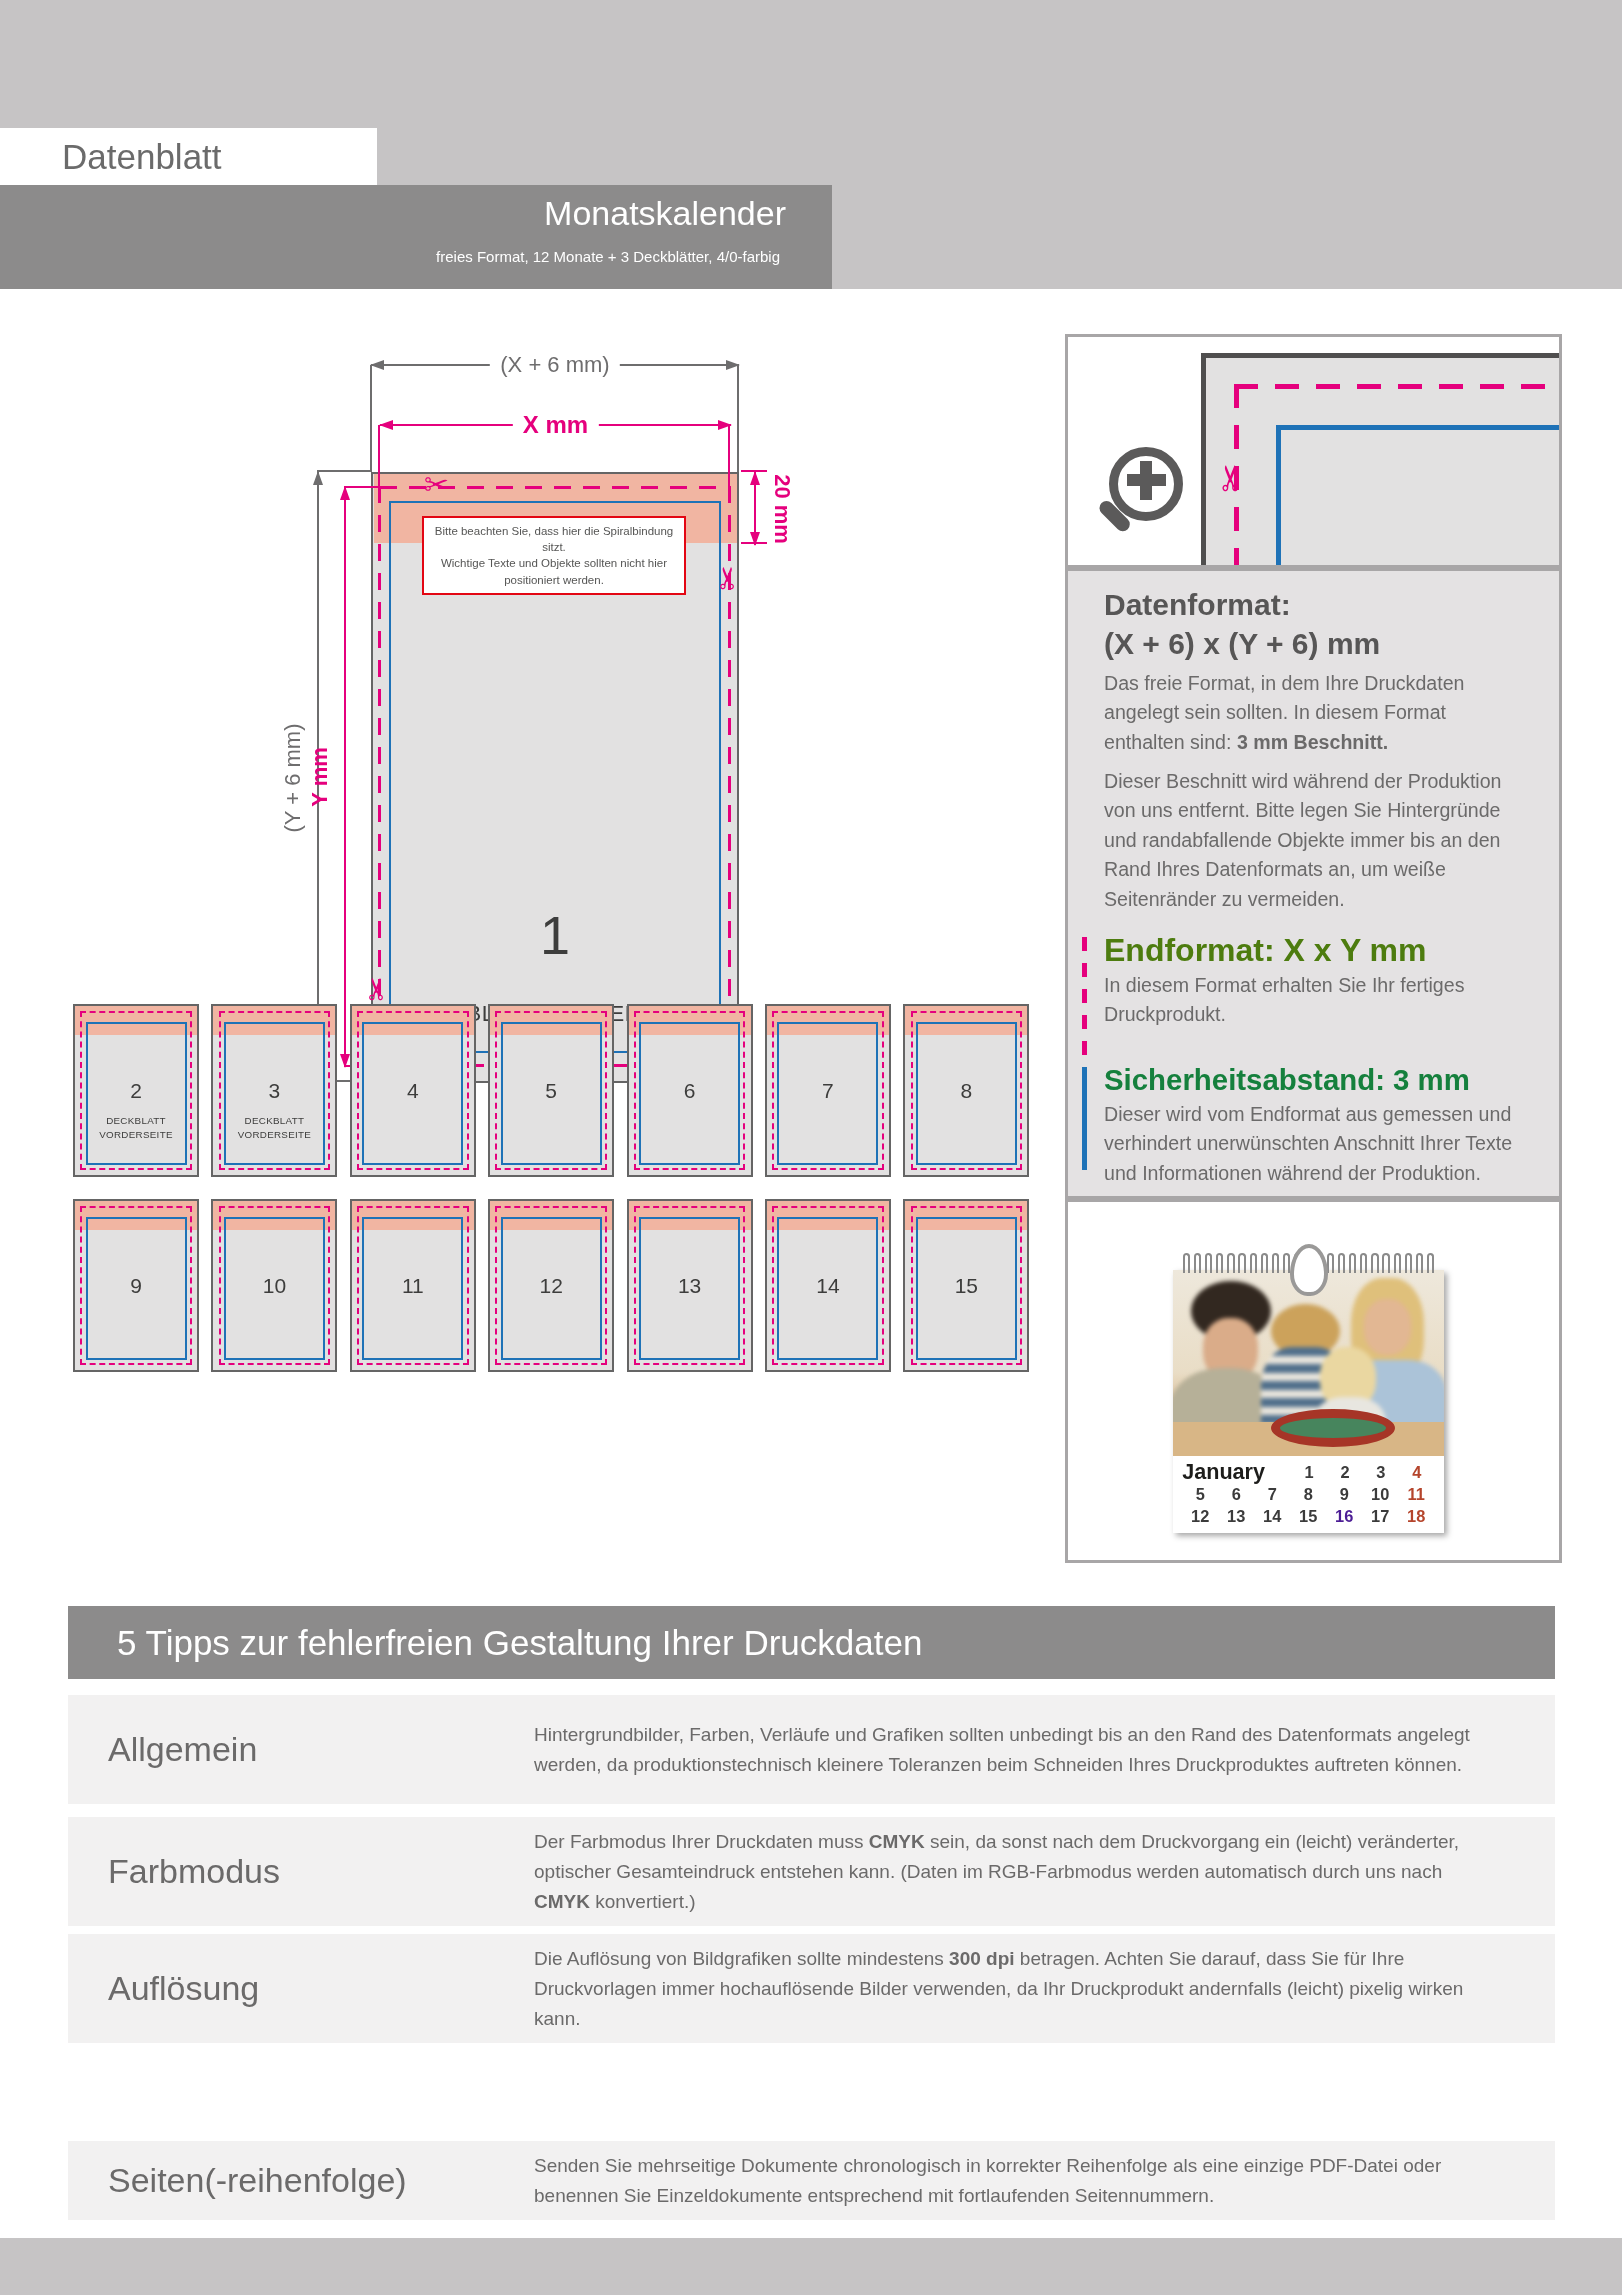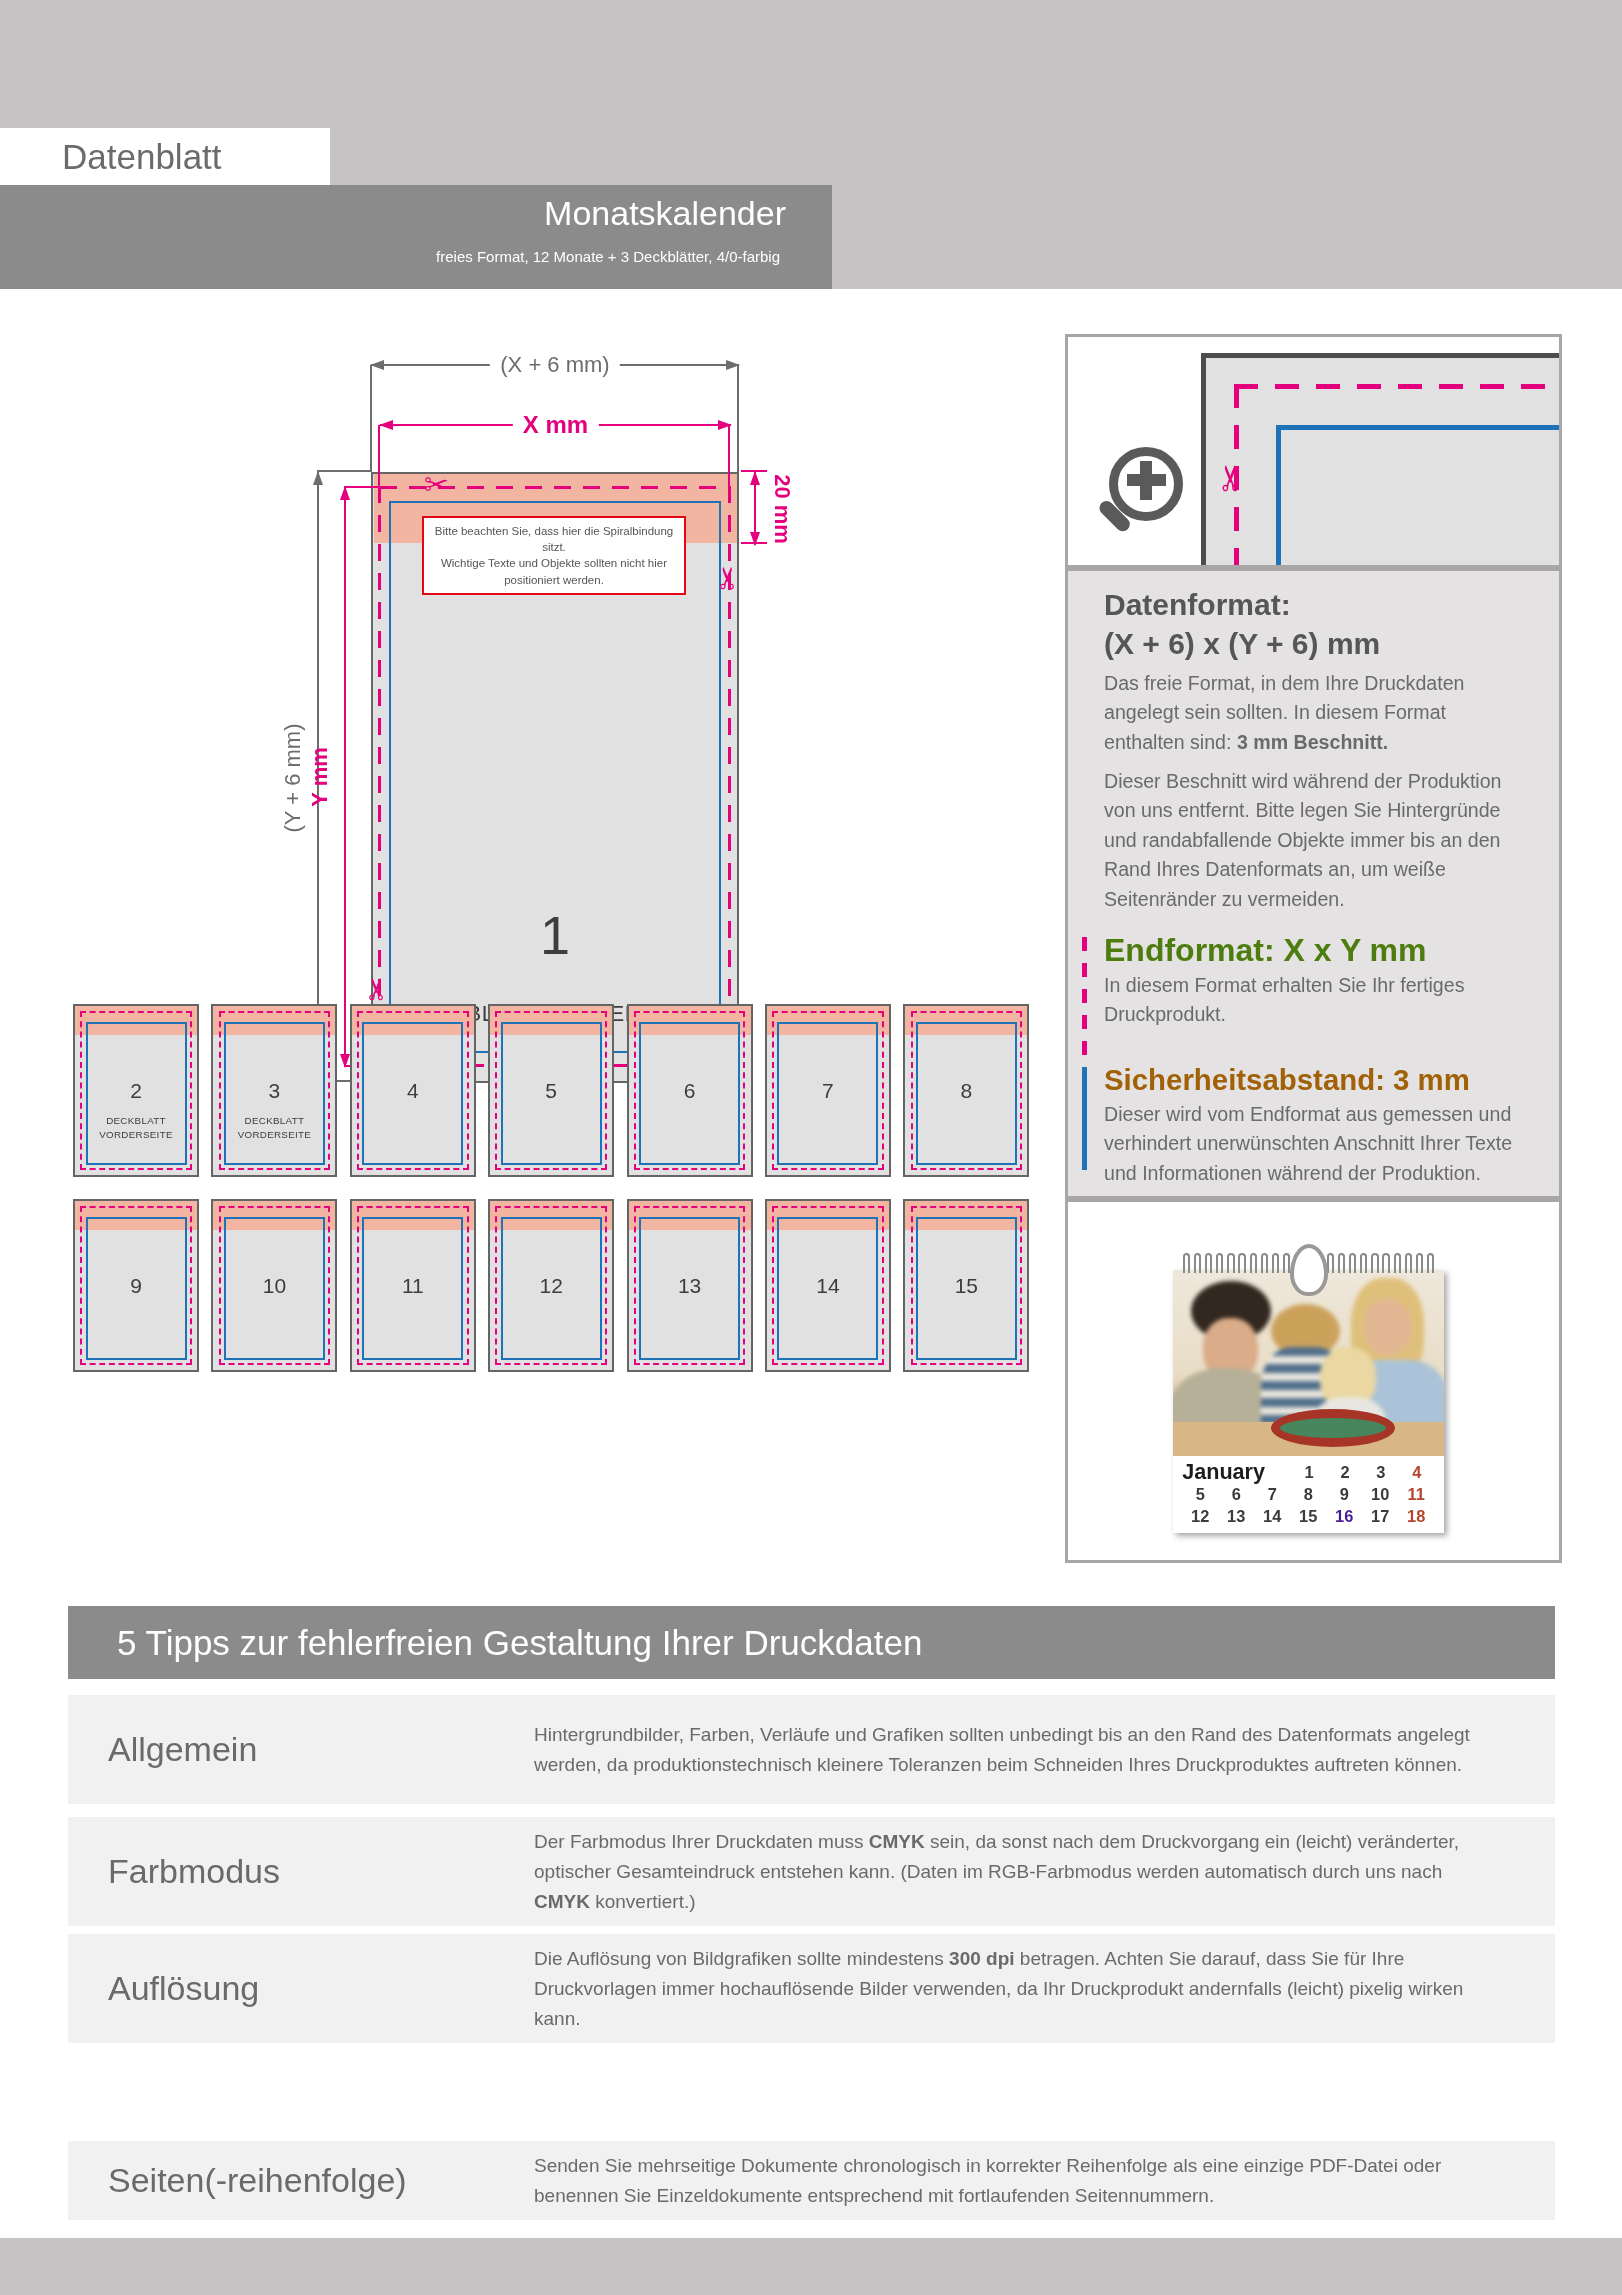--- a/index.html
+++ b/index.html
@@ -2,21 +2,21 @@
 <html style="font-size:10.5px"><head>
 <meta charset="utf-8">
 <style>
   html,body{margin:0;padding:0;background:#fff;}
   .page{position:relative;width:1623px;height:2295px;overflow:hidden;background:#fff;
         font-family:"Liberation Sans",sans-serif;color:#6b6a6a;}
 
   
   .band-top{position:absolute;left:0;top:0;width:1623px;height:289px;background:#c6c4c5;}
   .band-footer{position:absolute;left:0;top:2238px;width:1623px;height:58px;background:#c6c4c5;}
-  .datenblatt-box{position:absolute;left:0;top:128px;width:330px;height:58px;background:#ffffff;}
+  .datenblatt-box{position:absolute;left:0;top:128px;width:330px;height:58px;background:#ffffff;padding-left:47px;}
   .datenblatt-box span{position:absolute;left:62px;top:50%;transform:translateY(-50%);
         font-size:35px;color:#6b6b6b;}
   .product-bar{position:absolute;left:0;top:185px;width:832px;height:104px;background:#8c8b8b;}
   .pb-title{position:absolute;right:46px;top:9.2px;font-size:34px;color:#fff;}
   .pb-sub{position:absolute;right:52px;top:63px;font-size:15px;color:#fff;}
 
   
   .bleed-box{position:absolute;left:371px;top:472px;width:368px;height:611px;
         box-sizing:border-box;border:2.6px solid #656565;background:#e2e1e1;}
   .salmon-band{position:absolute;left:374px;top:474px;width:363px;height:69px;background:#f1b5a2;}
@@ -87,21 +87,21 @@
   .mag-bar.v{left:22px;top:4.6px;width:11.8px;height:39px;}
   .mag-handle{position:absolute;left:-22px;bottom:-11.8px;width:37px;height:14.4px;border-radius:7.9px;
         background:#5b5a5a;transform:rotate(45deg);}
 
   .p2-h{position:absolute;left:36px;font-size:30px;font-weight:bold;color:#575656;white-space:nowrap;}
   .p2-body{position:absolute;left:36px;font-size:19.6px;line-height:29.4px;color:#6b6a6a;}
   .ef-dash{position:absolute;left:14.4px;top:366px;width:4.6px;height:134px;
         background:repeating-linear-gradient(180deg,#e5007d 0 14.4px,transparent 14.4px 26px);}
   .ef-h{position:absolute;left:36px;top:361px;font-size:32px;font-weight:bold;color:#4d7c0f;white-space:nowrap;}
   .sa-bar{position:absolute;left:14.4px;top:496px;width:4.6px;height:103px;background:#1e72b7;}
-  .sa-h{position:absolute;left:36px;top:492px;font-size:29.4px;font-weight:bold;color:#a16207;white-space:nowrap;}
+  .sa-h{position:absolute;left:36px;top:492px;font-size:29.4px;font-weight:bold;color:#15803d;white-space:nowrap;}
 
   
   .calendar{position:absolute;left:105px;top:51px;width:271px;height:288px;}
   .spiral{position:absolute;left:2.6px;right:2.6px;top:0;height:21px;display:flex;gap:3.9px;justify-content:center;z-index:2;}
   .loop{width:7.2px;height:19.6px;box-sizing:border-box;border:2.6px solid #8a8a8a;border-bottom:none;
         border-radius:4.6px 4.6px 0 0;}
   .hanger{position:absolute;left:50%;top:-9.2px;transform:translateX(-50%);width:30px;height:44px;
         background:#fff;border:4.6px solid #9a9998;z-index:3;
         border-radius:50% 50% 46% 46% / 58% 58% 42% 42%;}
   .sheet{position:absolute;left:0;top:17px;width:271px;height:263px;background:#fff;

